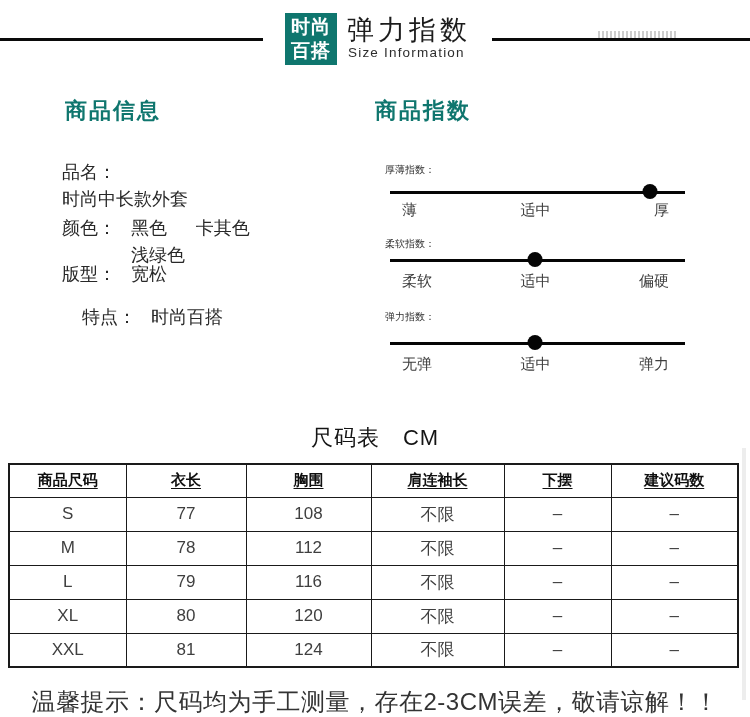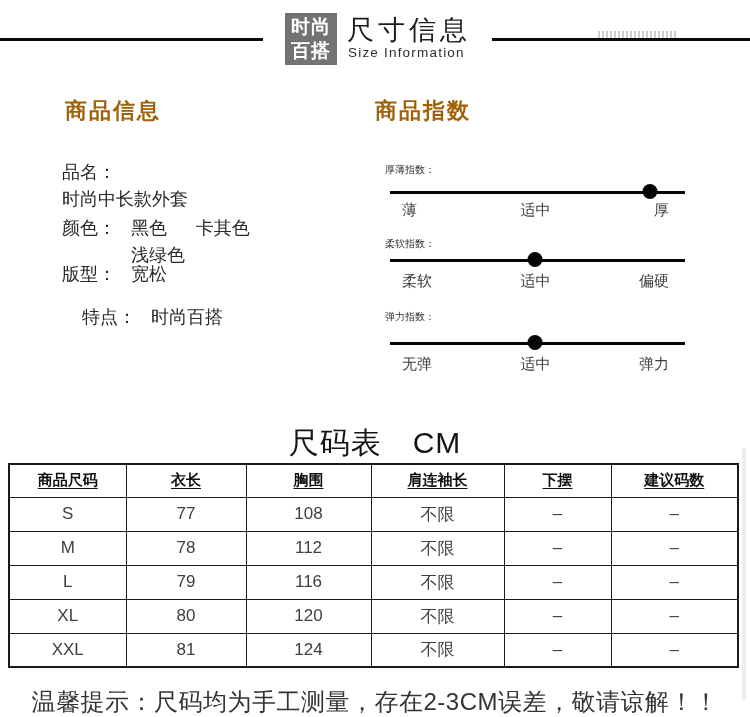--- a/index.html
+++ b/index.html
@@ -14,35 +14,35 @@
   
   .hline { position:absolute; height:3px; background:#0a0a0a; top:38px; }
   .hline.left  { left:0; width:263px; }
   .hline.right { left:492px; width:258px; }
   .wm-smudge {
     position:absolute; left:598px; top:31px; width:80px; height:7px; opacity:.5;
     background:repeating-linear-gradient(90deg,#9a9a9a 0 2px, transparent 2px 4px);
   }
   .badge {
     position:absolute; left:285px; top:13px; width:52px; height:52px;
-    background:#737373; color:#fff; font-weight:bold; font-size:19px; line-height:24px;
+    background:#0f766e; color:#fff; font-weight:bold; font-size:19px; line-height:24px;
     display:flex; flex-direction:column; align-items:center; justify-content:center;
     letter-spacing:1px;
   }
   .page-title {
     position:absolute; left:347px; top:12px; font-size:27px; color:#1c1c1c;
     letter-spacing:4px; white-space:nowrap;
   }
   .page-subtitle {
     position:absolute; left:348px; top:45px; font-size:13.5px; color:#2d2d2d;
     letter-spacing:1.2px; white-space:nowrap;
   }
 
   
-  .sec-title { position:absolute; font-size:22px; font-weight:bold; color:#a16207; letter-spacing:2px; }
+  .sec-title { position:absolute; font-size:22px; font-weight:bold; color:#0f766e; letter-spacing:2px; }
   .sec-title.info  { left:65px;  top:96px; }
   .sec-title.index { left:375px; top:96px; }
 
   
   .field { position:absolute; left:62px; display:flex; font-size:18px; color:#282828; line-height:27px; }
   .field .flabel { width:69px; flex:0 0 auto; }
   .field .fvalue { white-space:pre-line; }
   .field.f0 { top:159px;flex-direction:column; }
   .field.f1 { top:216px;font-family:Liberation Mono, monospace; }
   .field.f2 { top:261px; }
@@ -61,21 +61,21 @@
     position:absolute; left:390px; width:295px; display:flex;
     justify-content:space-between; font-size:15px; color:#3d3d3d;
   }
   .sl0 { top:201px; } .sl1 { top:272px;align-items:flex-end; } .sl2 { top:355px;gap:20px; }
   .slabels .lft { margin-left:12px; }
   .slabels .rgt { margin-right:16px; }
 
   
   .chart-title {
     position:absolute; left:0; top:423px; width:750px; text-align:center;
-    font-size:30px; color:#141414; letter-spacing:1px;
+    font-size:22px; color:#141414; letter-spacing:1px;
   }
   table.size {
     position:absolute; left:8px; top:463px; width:729px;
     border-collapse:collapse; table-layout:fixed;
     border:2px solid #1a1a1a;
   }
   table.size th, table.size td {
     border:1px solid #1a1a1a; text-align:center; vertical-align:middle;
   }
   table.size th {
@@ -97,21 +97,21 @@
 
 <div class="canvas">
 
   <div class="hline left"></div>
   <div class="hline right"></div>
   <div class="wm-smudge"></div>
   <div class="badge">
     <span>时尚</span>
     <span>百搭</span>
   </div>
-  <div class="page-title">尺寸信息</div>
+  <div class="page-title">弹力指数</div>
   <div class="page-subtitle">Size Information</div>
 
   <div class="sec-title info">商品信息</div>
 
   <div class="field f0">
     <span class="flabel">品名：</span>
     <span class="fvalue">时尚中长款外套</span>
   </div>
   <div class="field f1">
     <span class="flabel">颜色：</span>

